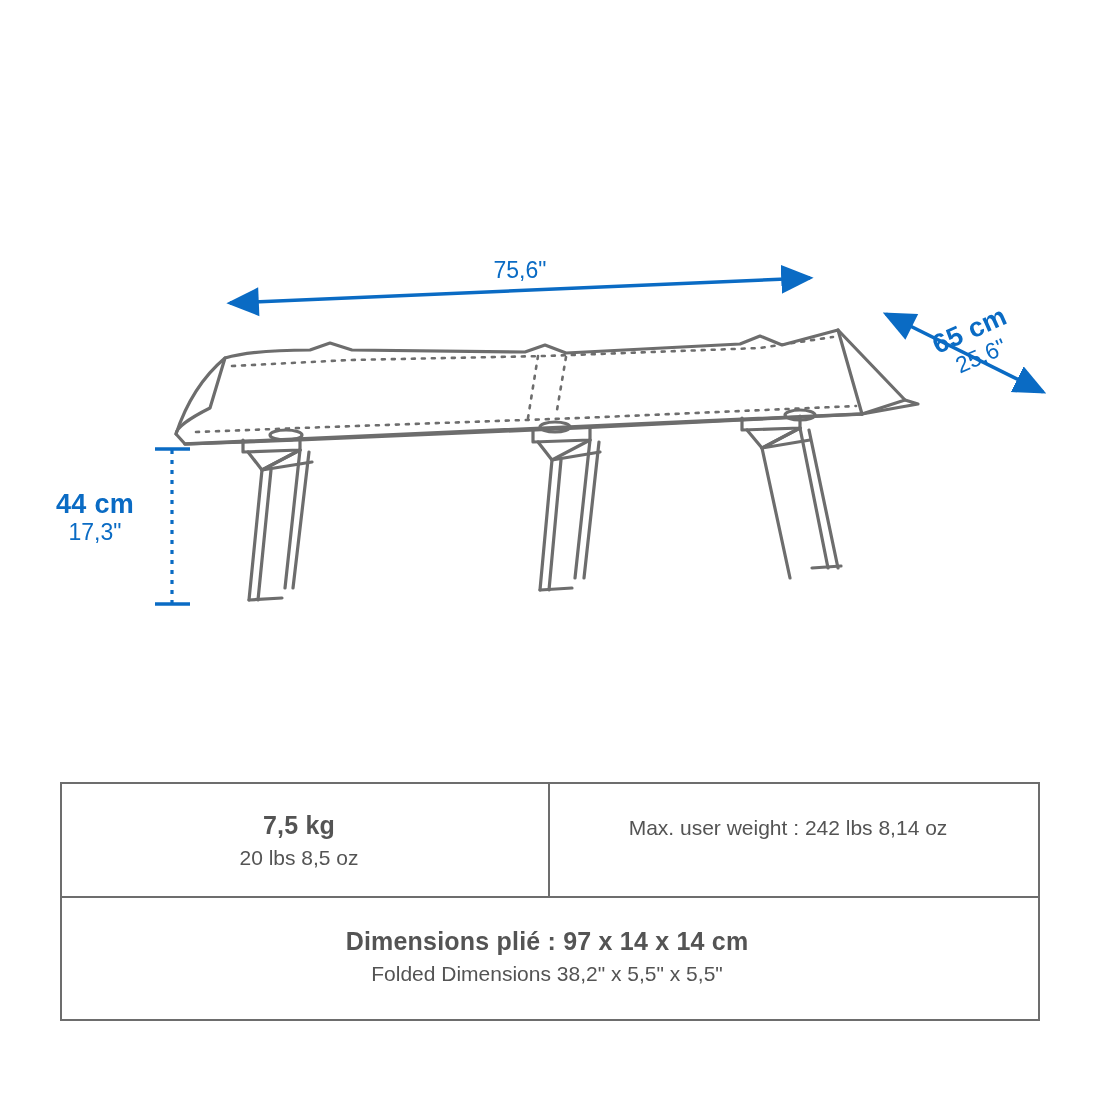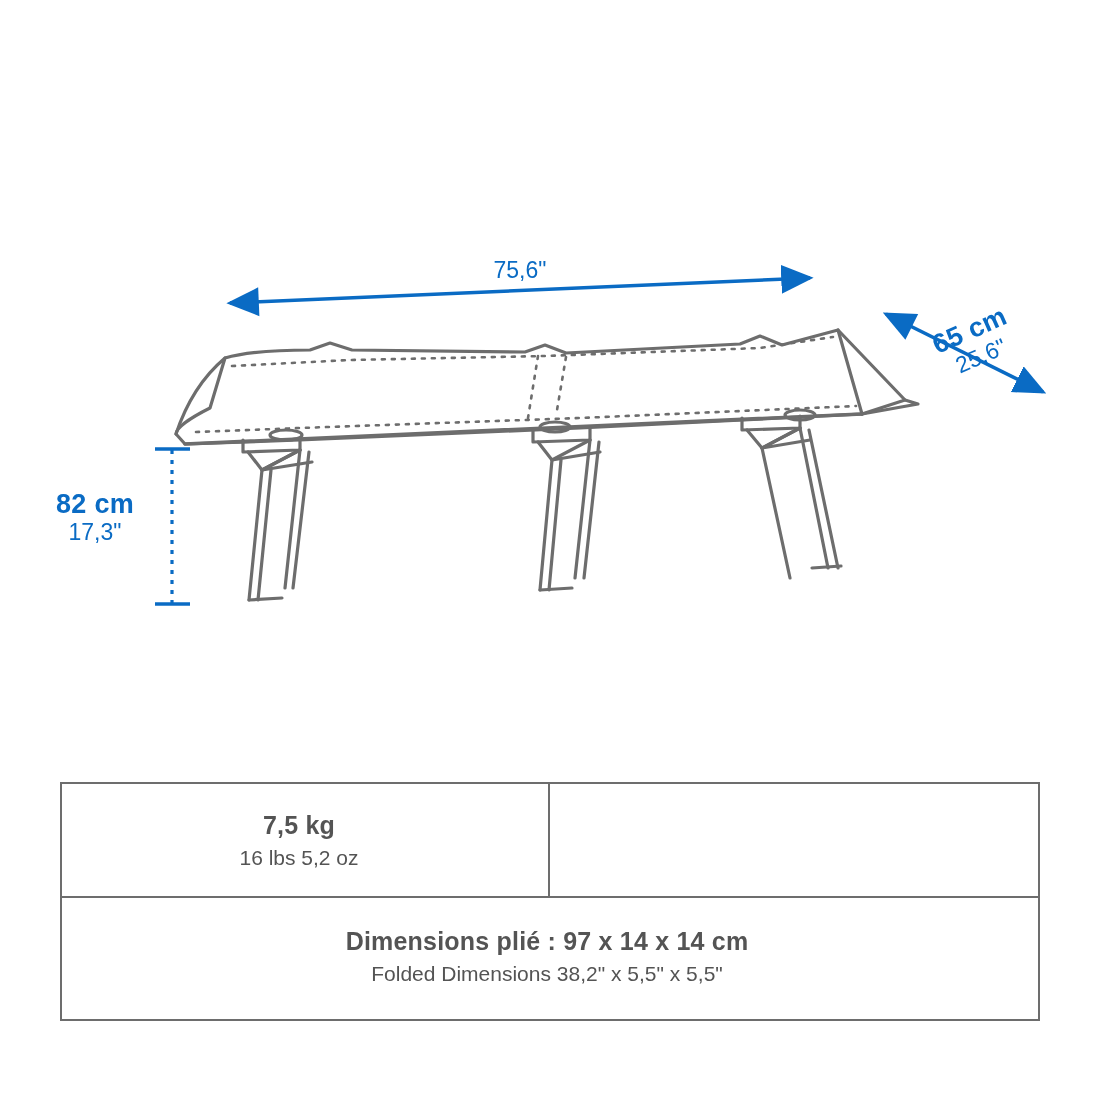--- a/index.html
+++ b/index.html
@@ -202,31 +202,32 @@
   <div class="dim-label" id="label-length">
     <div class="dim-sub">75,6"</div>
   </div>
 
   <div class="dim-label" id="label-width">
     <div class="dim-main">65 cm</div>
     <div class="dim-sub">25,6"</div>
   </div>
 
   <div class="dim-label" id="label-height">
-    <div class="dim-main">82 cm</div>
+    <div class="dim-main">44 cm</div>
     <div class="dim-sub">17,3"</div>
   </div>
 
   <div class="spec-table">
     <div class="spec-row top">
       <div class="spec-cell left">
         <div class="spec-primary">7,5 kg</div>
-        <div class="spec-secondary">16 lbs 5,2 oz</div>
+        <div class="spec-secondary">20 lbs 8,5 oz</div>
       </div>
       <div class="spec-cell">
+        <div class="spec-secondary">Max. user weight : 242 lbs 8,14 oz</div>
       </div>
     </div>
     <div class="spec-row">
       <div class="spec-cell full">
         <div class="spec-primary">Dimensions plié : 97 x 14 x 14 cm</div>
         <div class="spec-secondary">Folded Dimensions 38,2" x 5,5" x 5,5"</div>
       </div>
     </div>
   </div>
 

